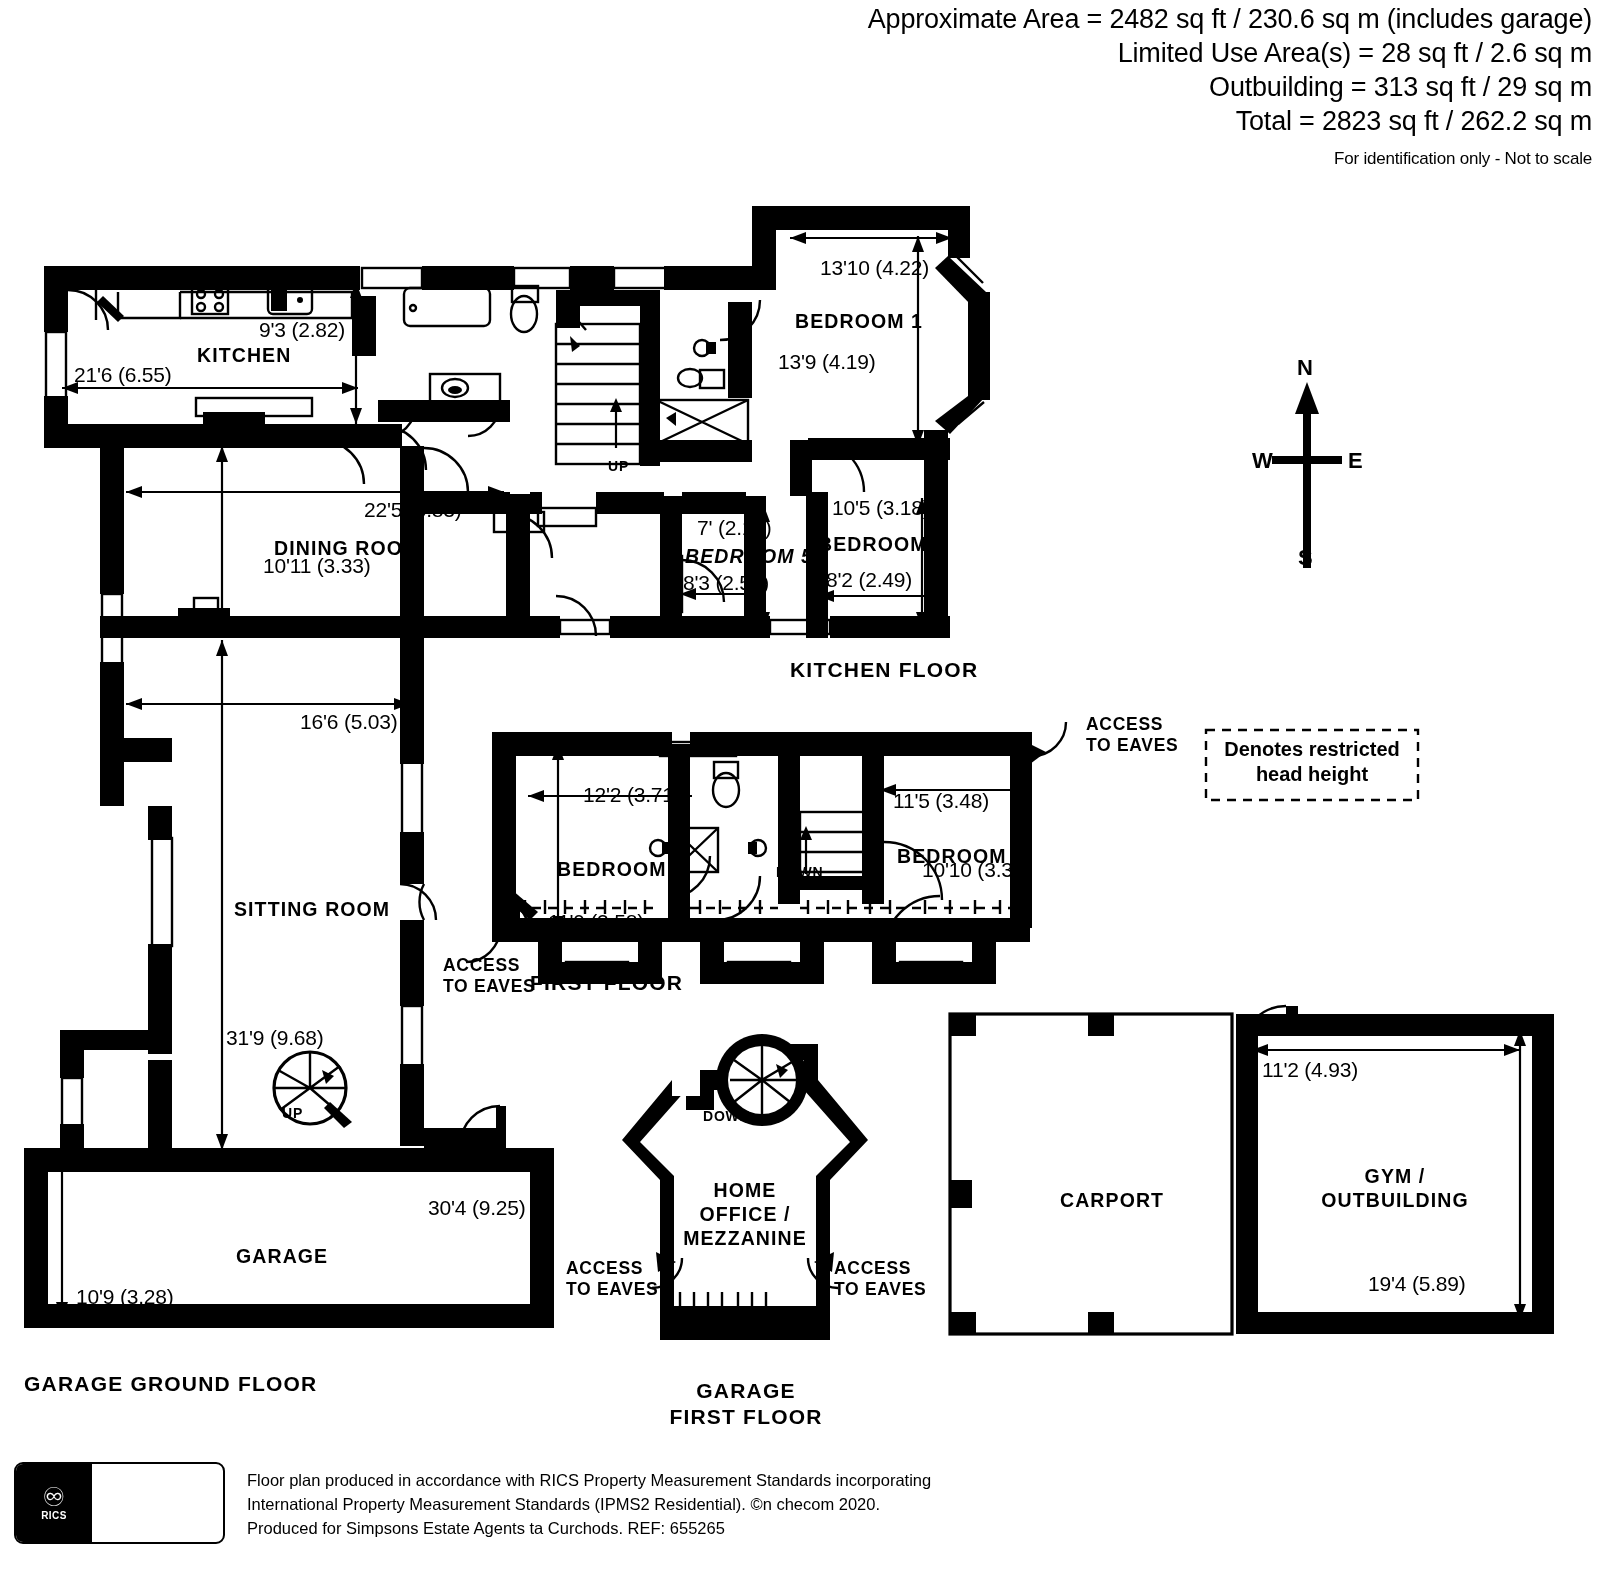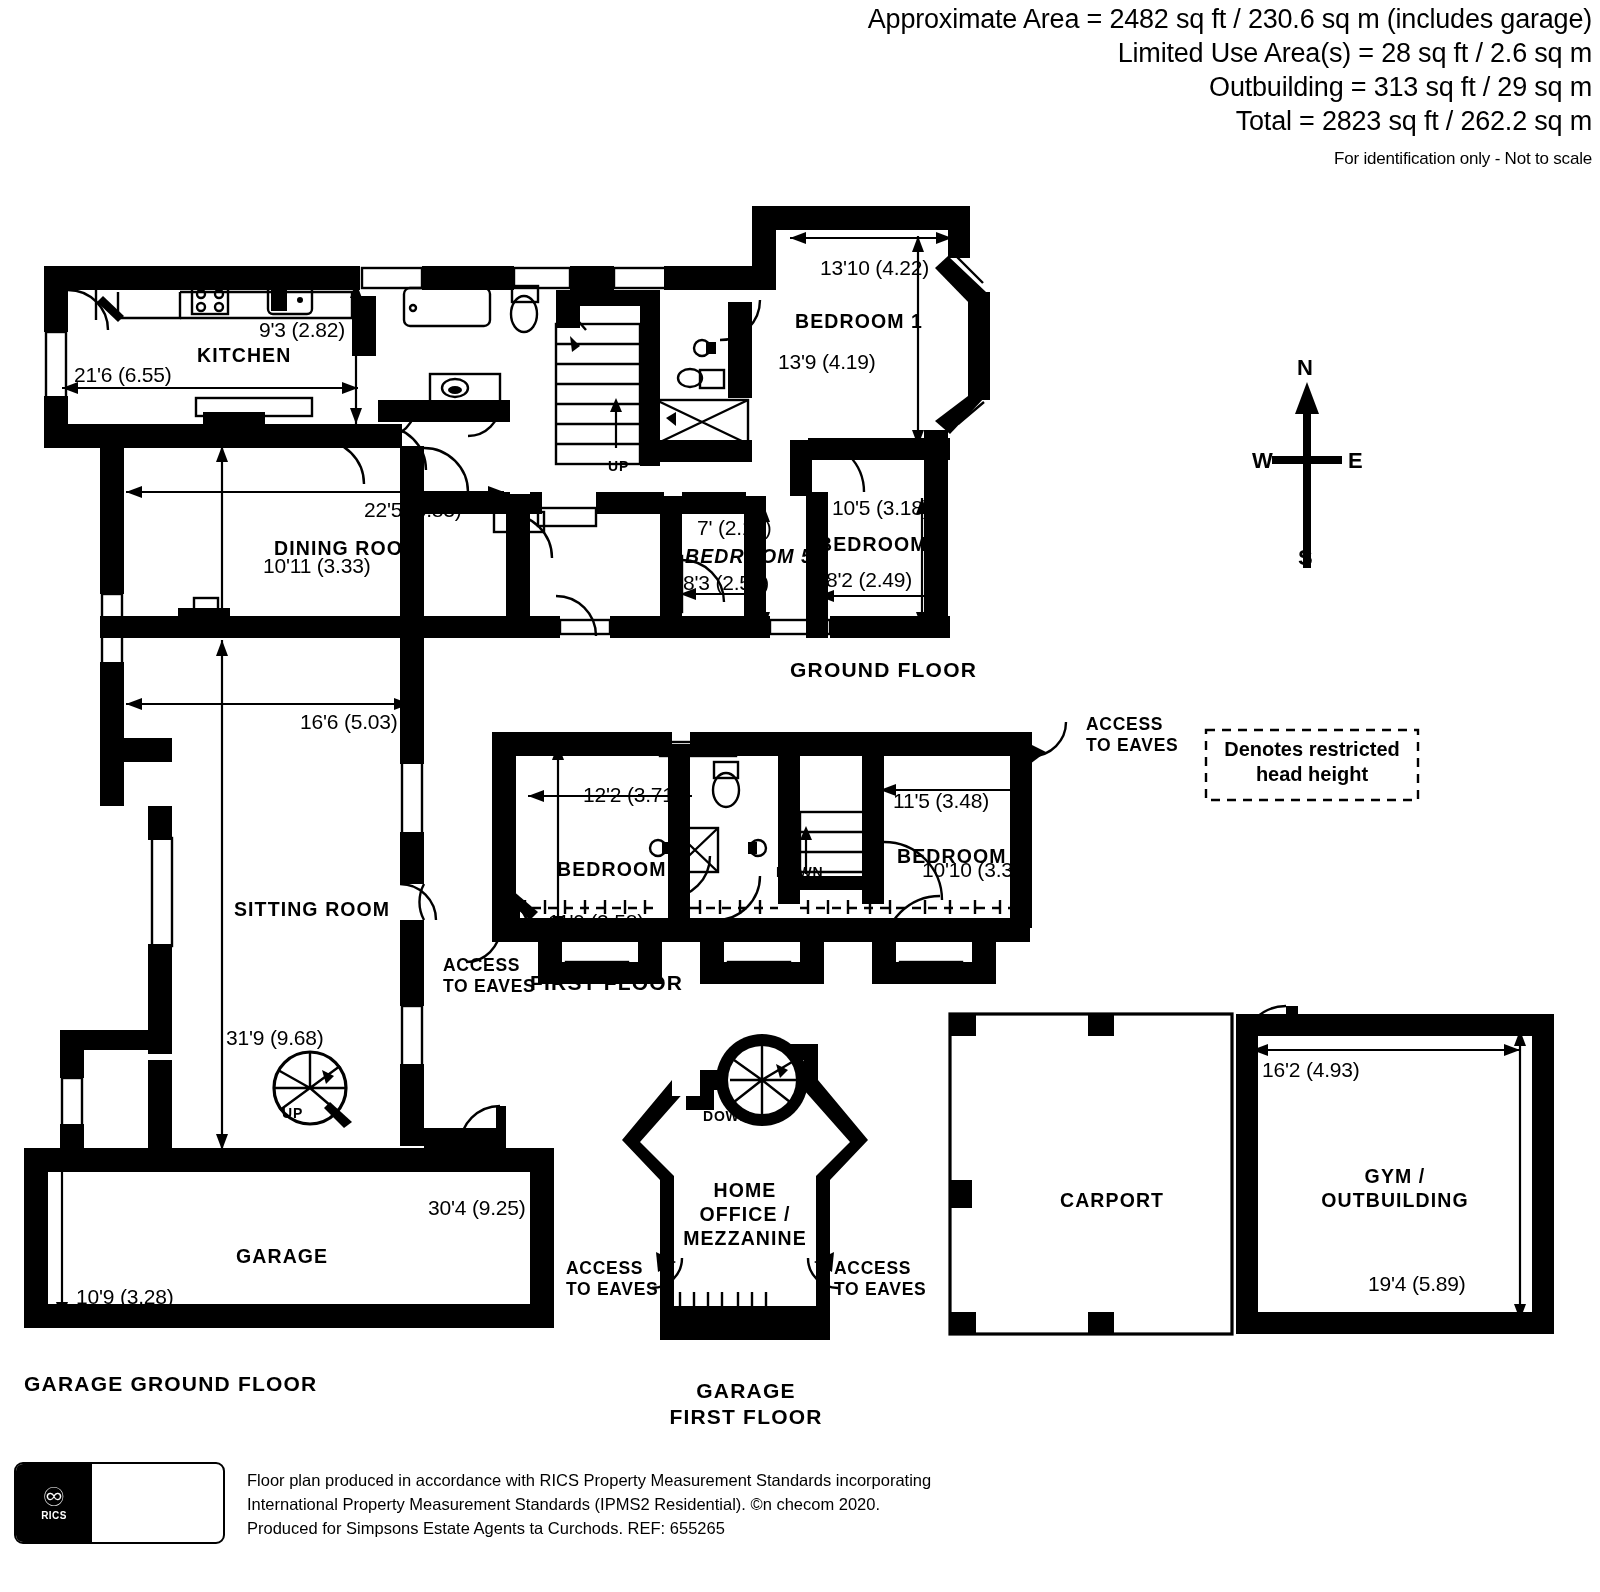--- a/index.html
+++ b/index.html
@@ -469,21 +469,21 @@
 
   <div class="lbl room" style="left:818px;top:533px;">BEDROOM 4</div>
   <div class="lbl meas" style="left:826px;top:568px;">8'2 (2.49)</div>
   <div class="lbl meas" style="left:832px;top:496px;">10'5 (3.18)</div>
 
   <div class="lbl room" style="left:685px;top:545px;font-style:italic;">BEDROOM 5</div>
   <div class="lbl meas" style="left:683px;top:571px;">8'3 (2.51)</div>
   <div class="lbl meas" style="left:697px;top:516px;">7' (2.13)</div>
 
   <div class="lbl tiny" style="left:608px;top:458px;">UP</div>
-  <div class="lbl floor" style="left:790px;top:658px;">GROUND FLOOR</div>
+  <div class="lbl floor" style="left:790px;top:658px;">KITCHEN FLOOR</div>
 
   <div class="lbl room" style="left:557px;top:858px;">BEDROOM 2</div>
   <div class="lbl meas" style="left:583px;top:783px;">12'2 (3.71)</div>
   <div class="lbl meas" style="left:548px;top:894px;margin-top:16px;">11'9 (3.58)</div>
 
   <div class="lbl room" style="left:897px;top:845px;">BEDROOM 3</div>
   <div class="lbl meas" style="left:893px;top:789px;">11'5 (3.48)</div>
   <div class="lbl meas" style="left:922px;top:858px;">10'10 (3.30)</div>
 
   <div class="lbl tiny" style="left:776px;top:864px;">DOWN</div>
@@ -521,21 +521,21 @@
   <div class="lbl floor ctr" style="left:636px;top:1378px;width:220px;line-height:26px;">
     <span>GARAGE</span><br>
     <span>FIRST FLOOR</span>
   </div>
 
   <div class="lbl room" style="left:1060px;top:1189px;">CARPORT</div>
   <div class="lbl room ctr" style="left:1300px;top:1164px;width:190px;line-height:24px;">
     <span>GYM /</span><br>
     <span>OUTBUILDING</span>
   </div>
-  <div class="lbl meas" style="left:1262px;top:1058px;">16'2 (4.93)</div>
+  <div class="lbl meas" style="left:1262px;top:1058px;">11'2 (4.93)</div>
   <div class="lbl meas" style="left:1368px;top:1272px;">19'4 (5.89)</div>
 
   <div class="lbl compassL" style="left:1297px;top:355px;">N</div>
   <div class="lbl compassL" style="left:1348px;top:448px;">E</div>
   <div class="lbl compassL" style="left:1298px;top:545px;">S</div>
   <div class="lbl compassL" style="left:1252px;top:448px;">W</div>
 
   <div class="lbl legend" style="left:1212px;top:737px;width:200px;">
     <span>Denotes restricted</span><br>
     <span>head height</span>

